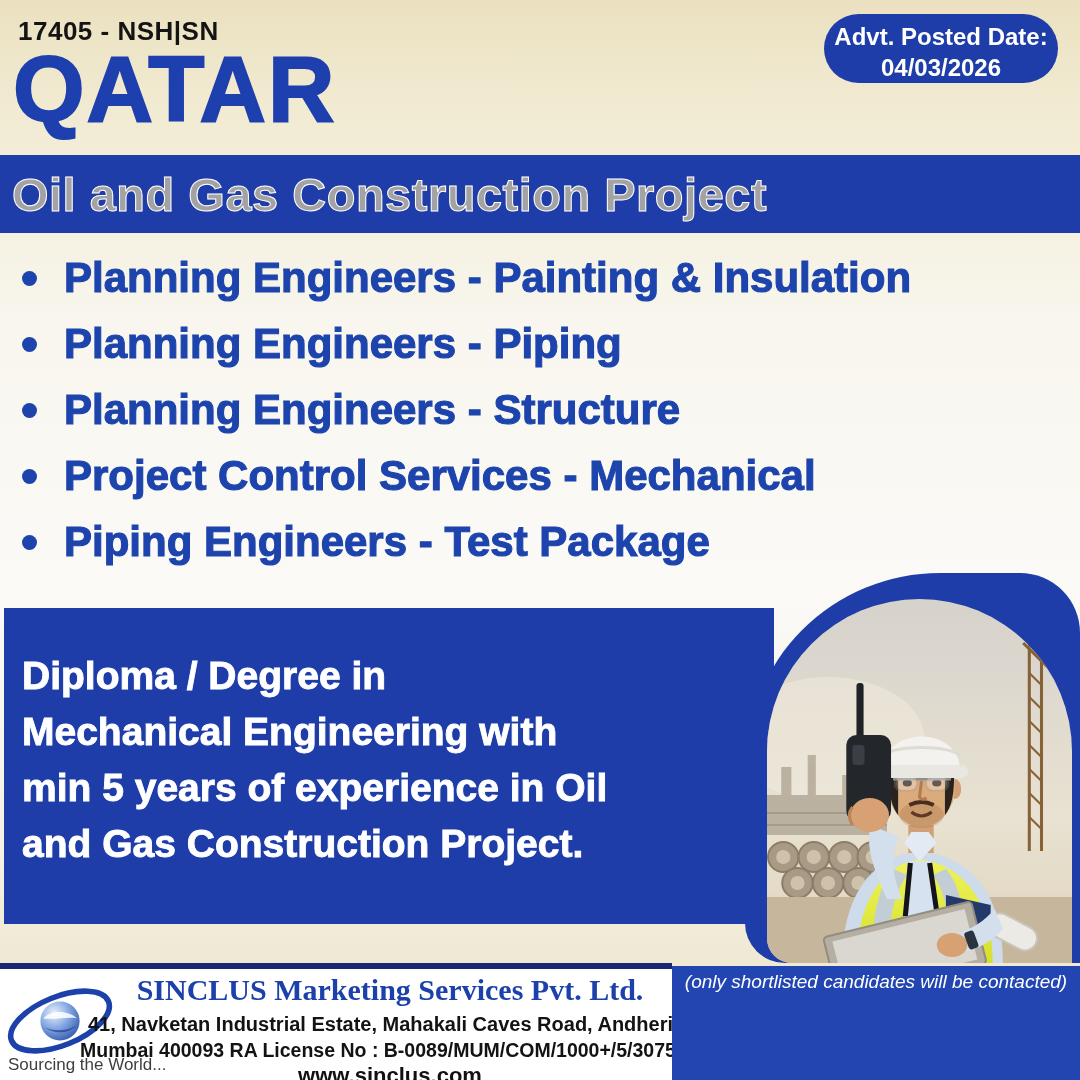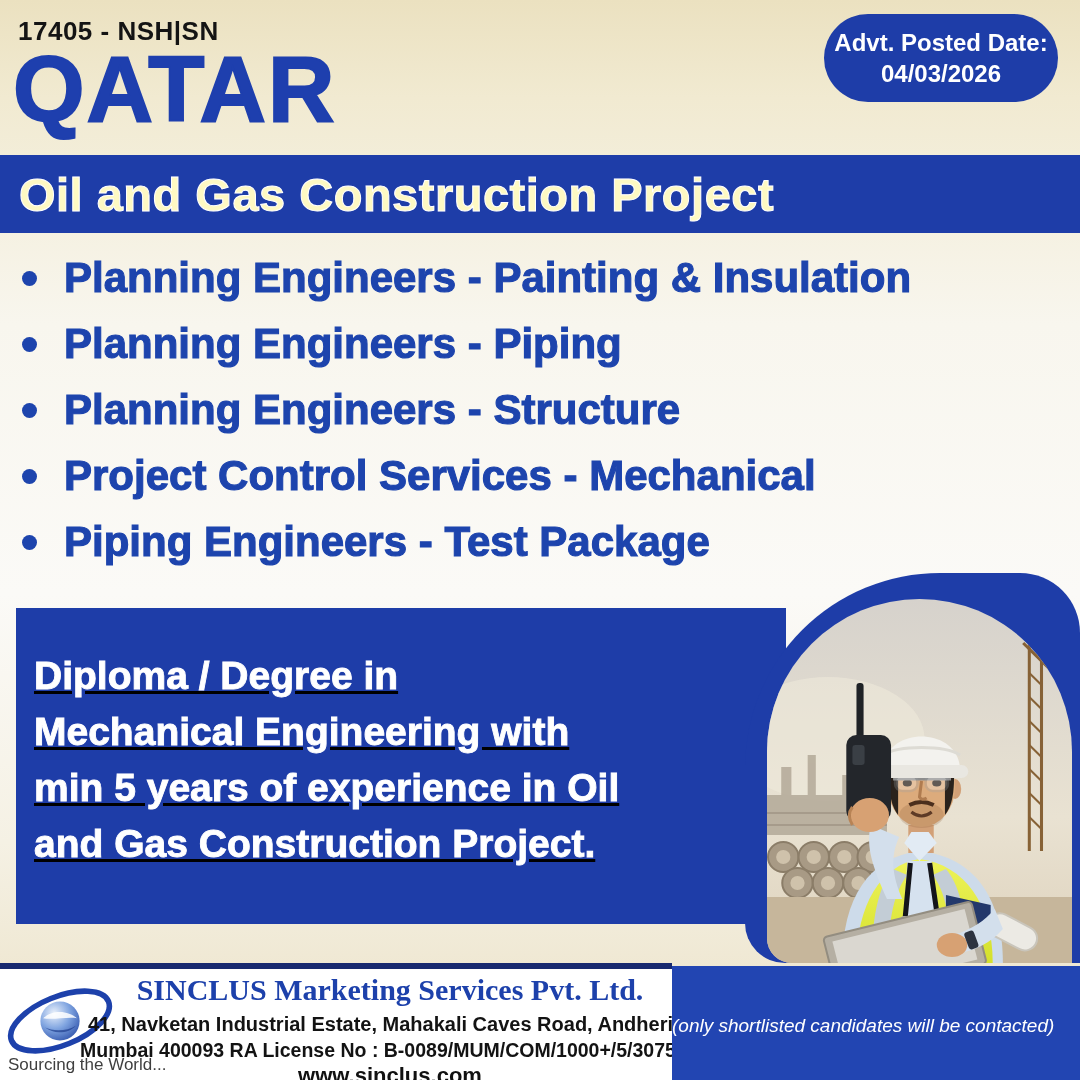--- a/index.html
+++ b/index.html
@@ -5,54 +5,54 @@
   html,body{margin:0;padding:0;background:#ffffff;}
   .poster{
     position:relative;width:1080px;height:1080px;overflow:hidden;
     font-family:"Liberation Sans",sans-serif;
     background:linear-gradient(180deg,#ebe1c0 0%,#f1ead1 9%,#f8f6ee 30%,#fbfaf7 55%,#f5f1e4 78%,#eae0c4 100%);
   }
   
   .ref{position:absolute;left:18px;top:16px;font-size:26px;font-weight:bold;color:#141414;letter-spacing:.5px;}
   .country{position:absolute;left:13px;top:42px;font-size:92px;line-height:1.04;font-weight:bold;
     color:#1e3fae;-webkit-text-stroke:2px #1e3fae;letter-spacing:2px;}
-  .date-pill{position:absolute;right:22px;top:14px;width:234px;height:88px;background:#1e3da8;border-radius:44px;
-    color:#fff;display:flex;flex-direction:column;justify-content:center;align-items:center;
+  .date-pill{position:absolute;right:22px;top:14px;width:234px;height:69px;background:#1e3da8;border-radius:44px;
+    color:#fff;display:flex;flex-direction:column;justify-content:flex-end;align-items:center;
     font-weight:bold;font-size:24px;line-height:31px;}
   .project-bar{position:absolute;left:0;top:155px;width:1080px;height:78px;background:#1e3da8;display:flex;align-items:center;}
-  .project-bar span{color:#fef9c3;font-size:47px;font-weight:bold;padding-left:19px;-webkit-text-stroke:1px #fff;letter-spacing:.5px;}
+  .project-bar span{color:#a3a3a3;font-size:47px;font-weight:bold;padding-left:12px;-webkit-text-stroke:1px #fff;letter-spacing:.5px;}
   
   .roles{position:absolute;left:0;top:245px;margin:0;padding:0;list-style:none;width:1080px;}
   .roles li{display:flex;align-items:center;height:66px;color:#1d44ad;font-size:42px;font-weight:bold;
     -webkit-text-stroke:1.1px #1d44ad;}
   .roles .dot{width:15px;height:15px;border-radius:50%;background:#1d44ad;margin:0 27px 0 22px;flex:none;}
   
-  .req-box{position:absolute;left:16px;top:608px;width:770px;height:316px;background:#1e3da8;box-sizing:border-box;
-    padding:40px 0 0 18px;text-decoration:underline;}
+  .req-box{position:absolute;left:4px;top:608px;width:770px;height:316px;background:#1e3da8;box-sizing:border-box;
+    padding:40px 0 0 18px;}
   .req-box div{color:#fff;font-size:39px;font-weight:bold;line-height:56px;-webkit-text-stroke:.9px #fff;}
   
   .photo-wrap{position:absolute;left:745px;top:573px;right:0;bottom:117px;background:#1e3da8;
     border-radius:195px 60px 0 40px;}
   .photo{position:absolute;left:22px;top:26px;right:8px;bottom:0;border-radius:160px 160px 0 26px;overflow:hidden;}
   .photo svg{width:100%;height:100%;display:block;}
   
   .footer{position:absolute;left:0;top:963px;width:1080px;height:117px;}
   .f-left{position:absolute;left:0;top:0;width:672px;height:117px;background:#ffffff;
     border-top:6px solid #182a70;box-sizing:border-box;}
   .logo{position:absolute;left:4px;top:10px;width:112px;height:80px;}
   .company{position:absolute;left:110px;top:4px;width:560px;text-align:center;white-space:nowrap;
     font-family:"Liberation Serif",serif;font-weight:bold;font-size:30px;color:#1d41ab;}
   .addr1{position:absolute;left:88px;top:44px;width:582px;text-align:center;white-space:nowrap;
     font-size:20px;font-weight:bold;color:#131313;}
   .addr2{position:absolute;left:80px;top:70px;width:590px;text-align:center;white-space:nowrap;
     font-size:19.5px;font-weight:bold;color:#131313;}
   .site{position:absolute;left:110px;top:94px;width:560px;text-align:center;font-size:22px;font-weight:bold;color:#111;}
   .tagline{position:absolute;left:8px;top:86px;font-size:17px;color:#3f3f3f;}
   .f-right{position:absolute;left:672px;top:3px;right:0;bottom:0;background:#2245b2;
-    display:flex;align-items:center;}
+    display:flex;flex-direction:column;align-items:center;}
   .note{margin-top:5px;font-style:italic;font-size:19px;color:#fff;white-space:nowrap;}
   .apply{margin-top:1px;font-size:24.5px;font-weight:bold;color:#fff;-webkit-text-stroke:.8px #fff;white-space:nowrap;}
   .email-pill{margin-top:5px;align-self:stretch;margin-left:12px;height:50px;background:#ffffff;border-radius:26px;
     display:flex;align-items:center;padding-left:12px;cursor:pointer;}
   .email-pill svg{width:48px;height:34px;flex:none;}
   .email{font-size:31px;font-weight:bold;color:#0d0d0d;-webkit-text-stroke:1px #0d0d0d;margin-left:8px;white-space:nowrap;}
 </style>
 </head>
 <body>
 

